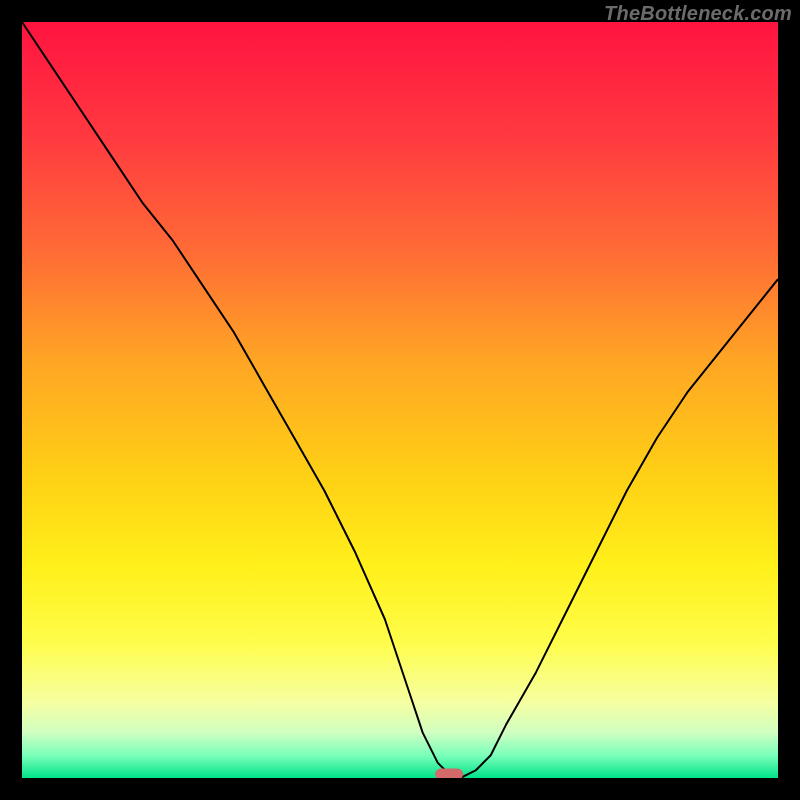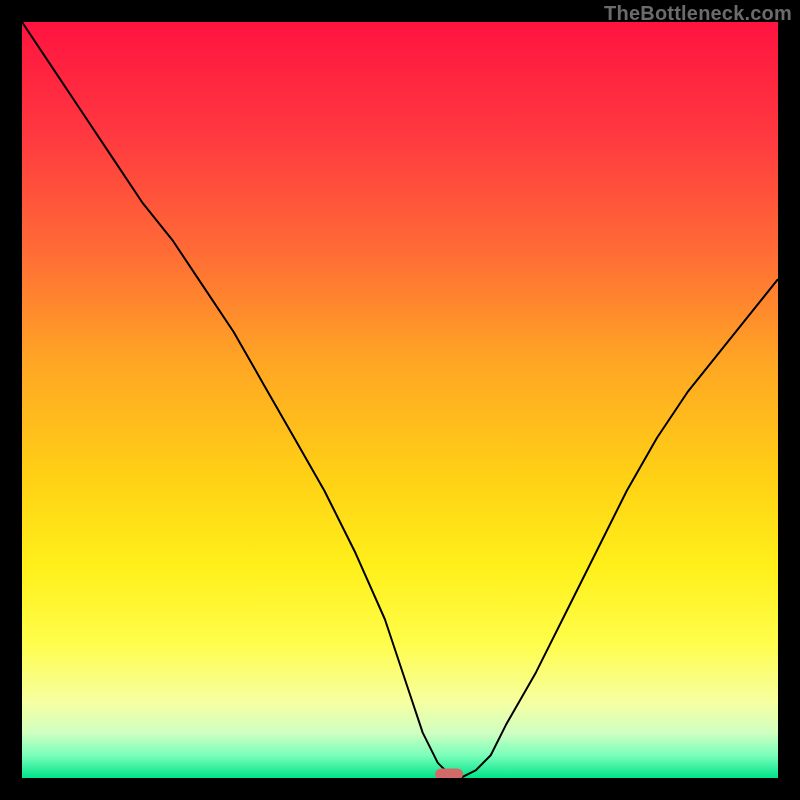--- a/index.html
+++ b/index.html
@@ -8,20 +8,21 @@
     width: 800px;
     height: 800px;
     background: #000;
     overflow: hidden;
   }
   .stage {
     position: relative;
     width: 800px;
     height: 800px;
     background: #000;
+    font-style: italic;
   }
   .chart-area {
     position: absolute;
     left: 22px;
     top: 22px;
     width: 756px;
     height: 756px;
   }
   .chart-area svg { display: block; }
   .watermark {

